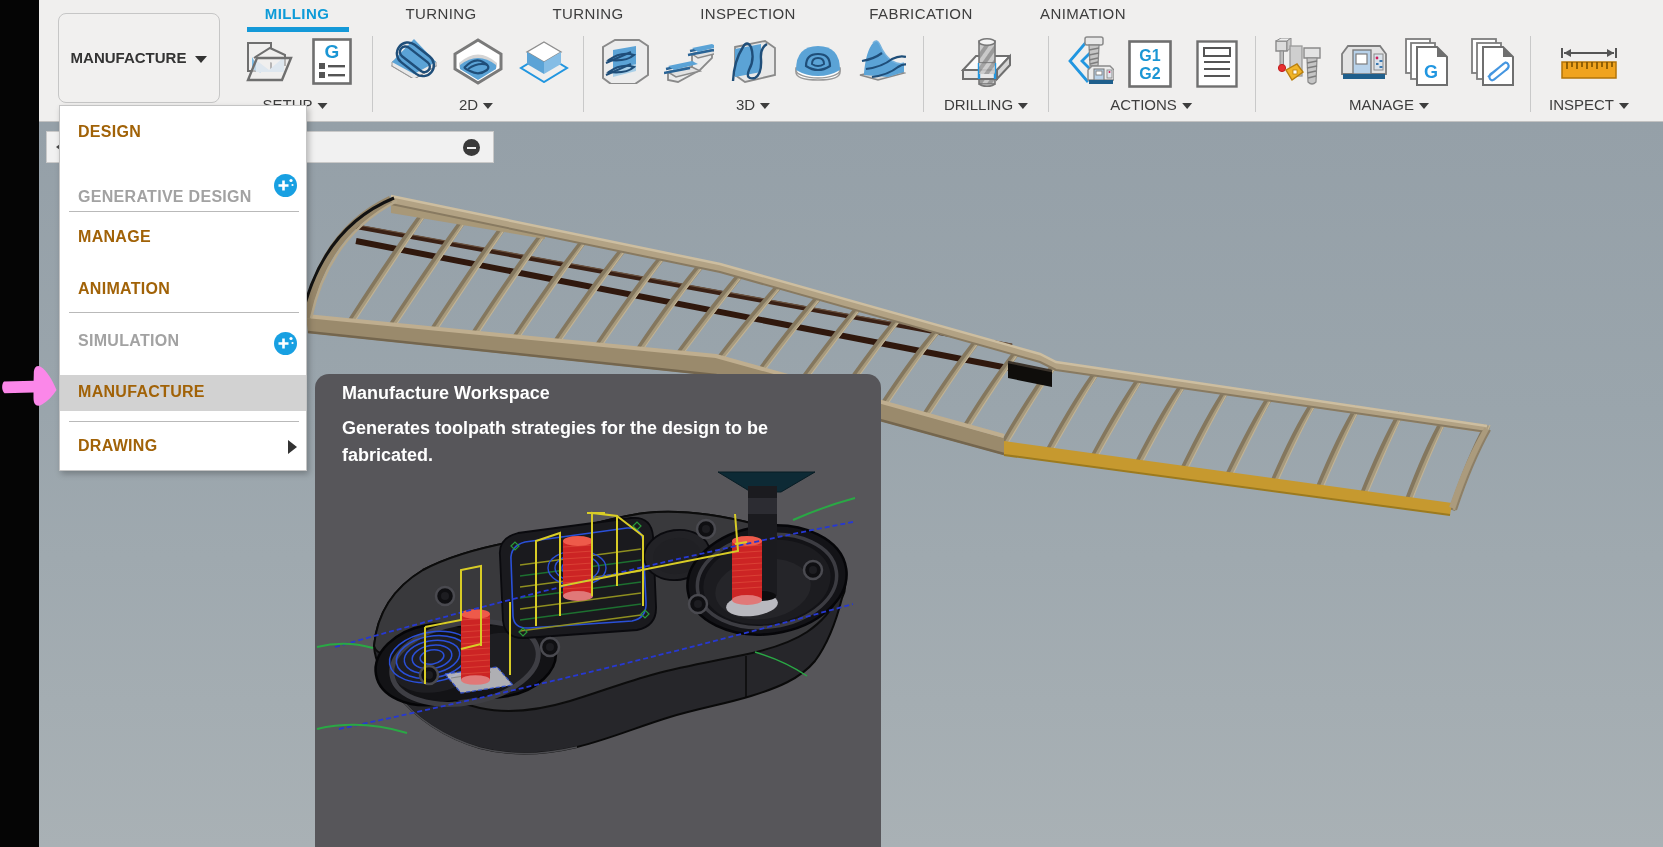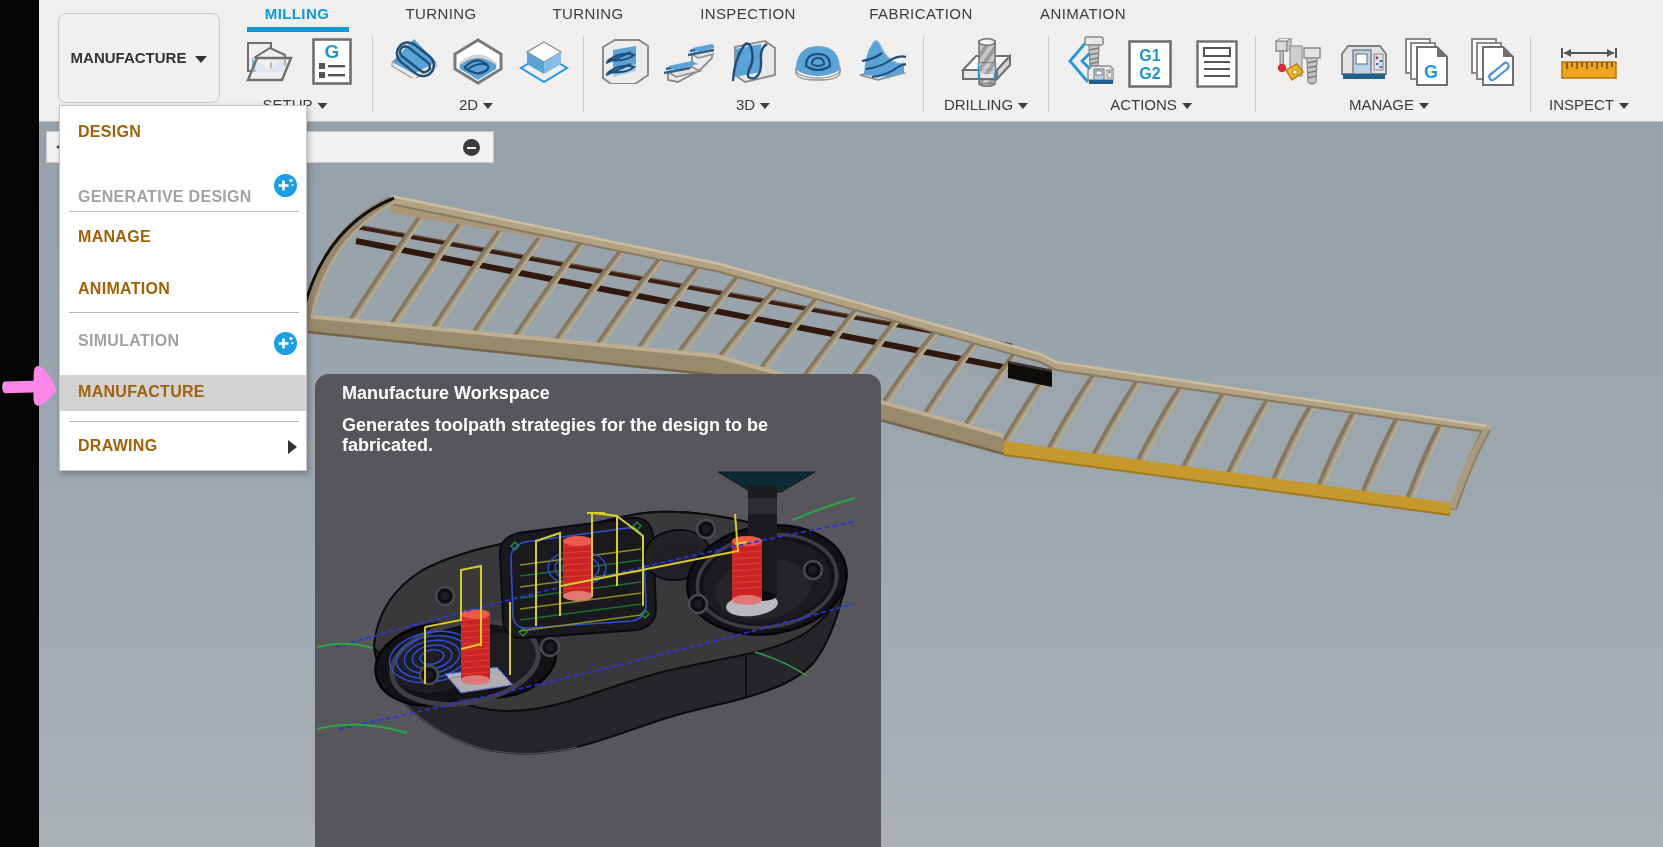--- a/index.html
+++ b/index.html
@@ -19,21 +19,21 @@
 #bbminus{position:absolute;left:416px;top:7px;width:17px;height:17px;border-radius:50%;background:#3a3a3a}
 #bbminus::after{content:"";position:absolute;left:4px;top:7.5px;width:9px;height:2.5px;background:#f0f0f0}
 #menu{position:absolute;left:59px;top:105px;width:248px;height:366px;background:#fff;border:1px solid #c4c4c4;box-shadow:2px 3px 6px rgba(0,0,0,.25)}
 .mi{position:absolute;left:18px;font-size:16px;font-weight:bold;color:#a16207;letter-spacing:.3px}
 .mi.dis{color:#a2a2a2}
 .msep{position:absolute;left:9px;width:230px;height:1px;background:#b9b9b9}
 #hl{position:absolute;left:0;top:269px;width:246px;height:36px;background:#d2d2d2}
 .pluscirc{position:absolute;width:23px;height:23px}
 #tooltip{position:absolute;left:315px;top:374px;width:566px;height:492px;background:#57565a;border-radius:14px;overflow:hidden}
 #tooltip h3{color:#fff;font-size:18px;font-weight:bold;margin:9px 0 0 27px}
-#tooltip p{color:#fff;font-size:18px;font-weight:bold;margin:11px 27px 0 27px;line-height:20px}
+#tooltip p{color:#fff;font-size:18px;font-weight:bold;margin:11px 27px 0 27px;line-height:27px}
 </style></head><body>
 
 <div id="toolbar">
   <span class="tab active" style="left:258px">MILLING</span>
   <span class="tab" style="left:402px">TURNING</span>
   <span class="tab" style="left:549px">TURNING</span>
   <span class="tab" style="left:709px">INSPECTION</span>
   <span class="tab" style="left:882px">FABRICATION</span>
   <span class="tab" style="left:1044px">ANIMATION</span>
   <div id="underline"></div>

